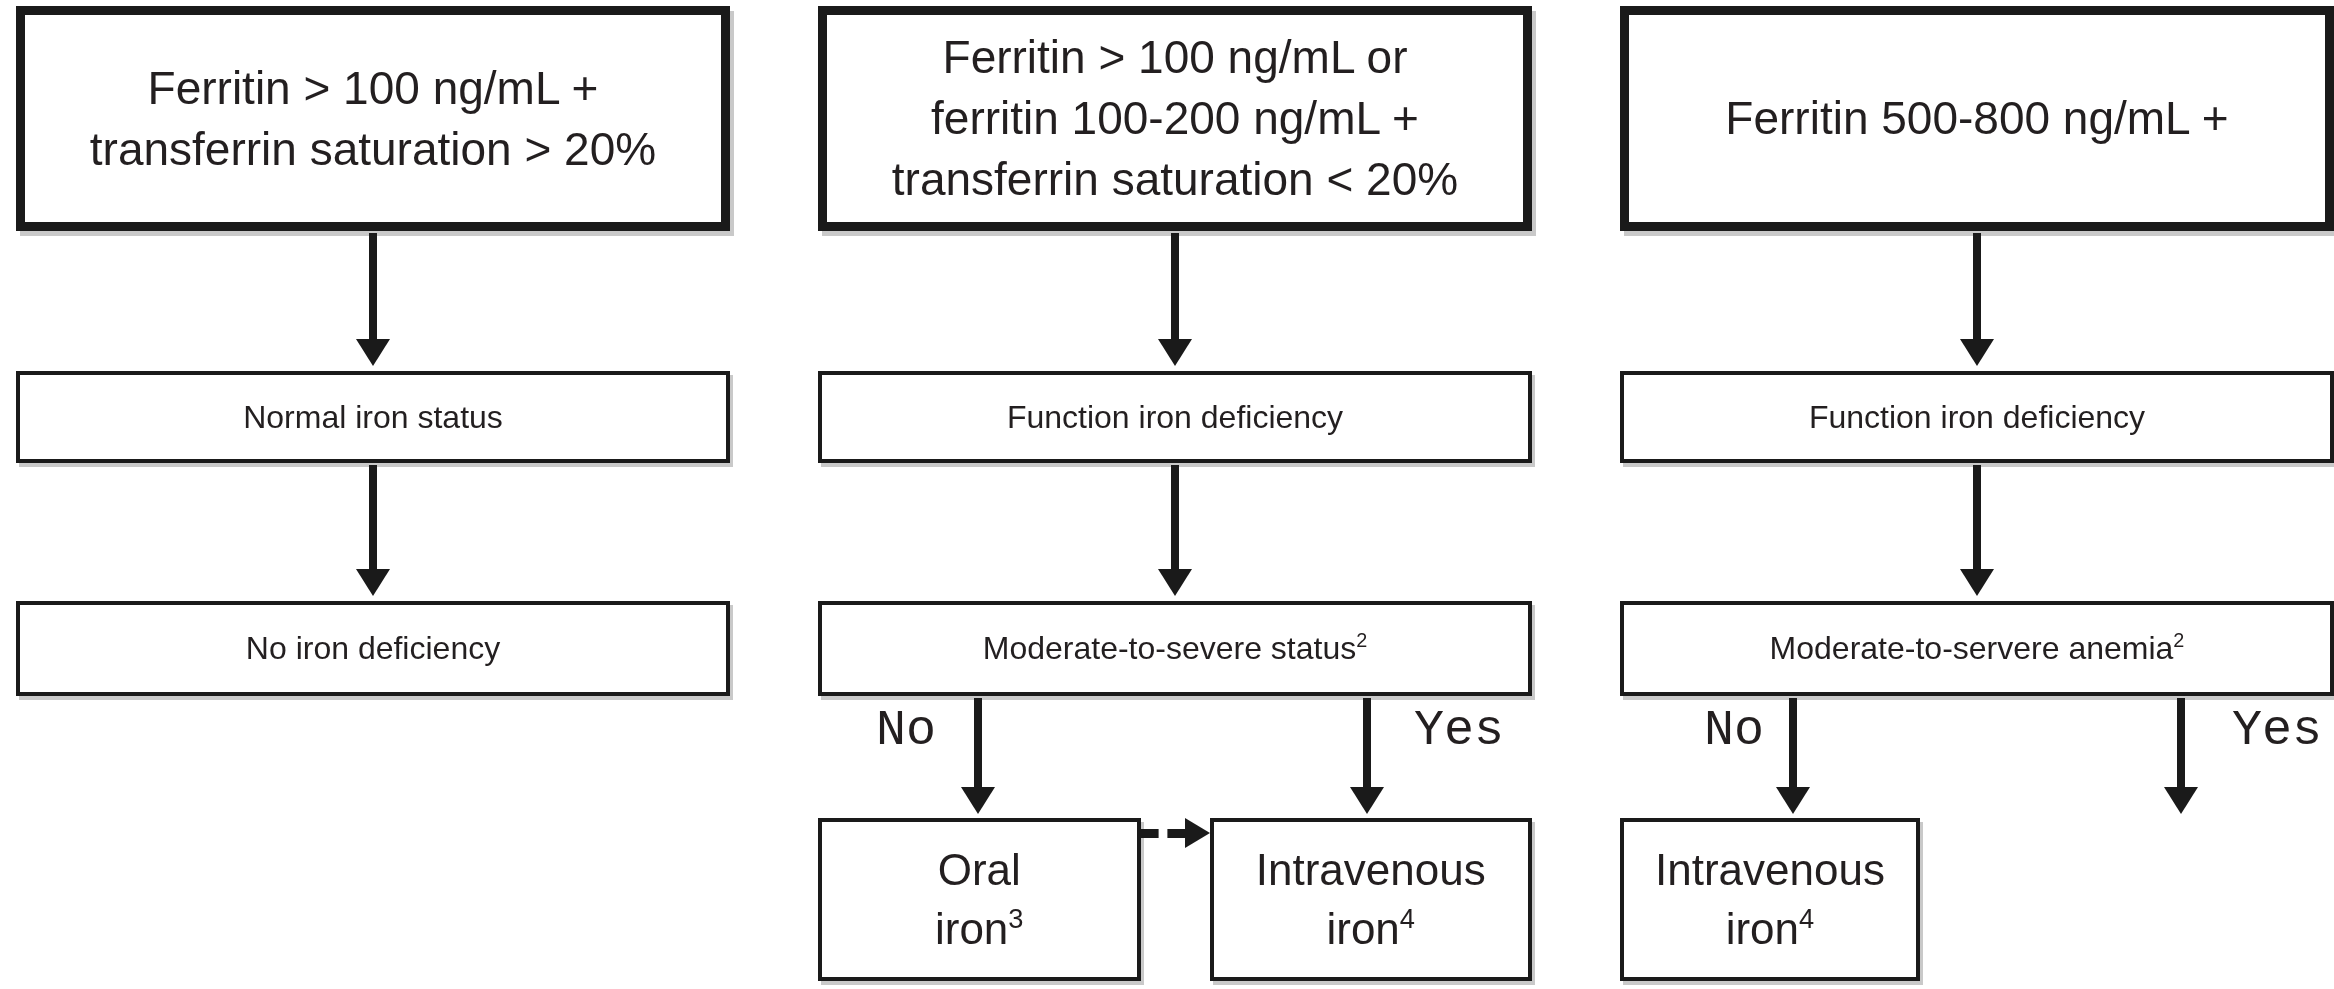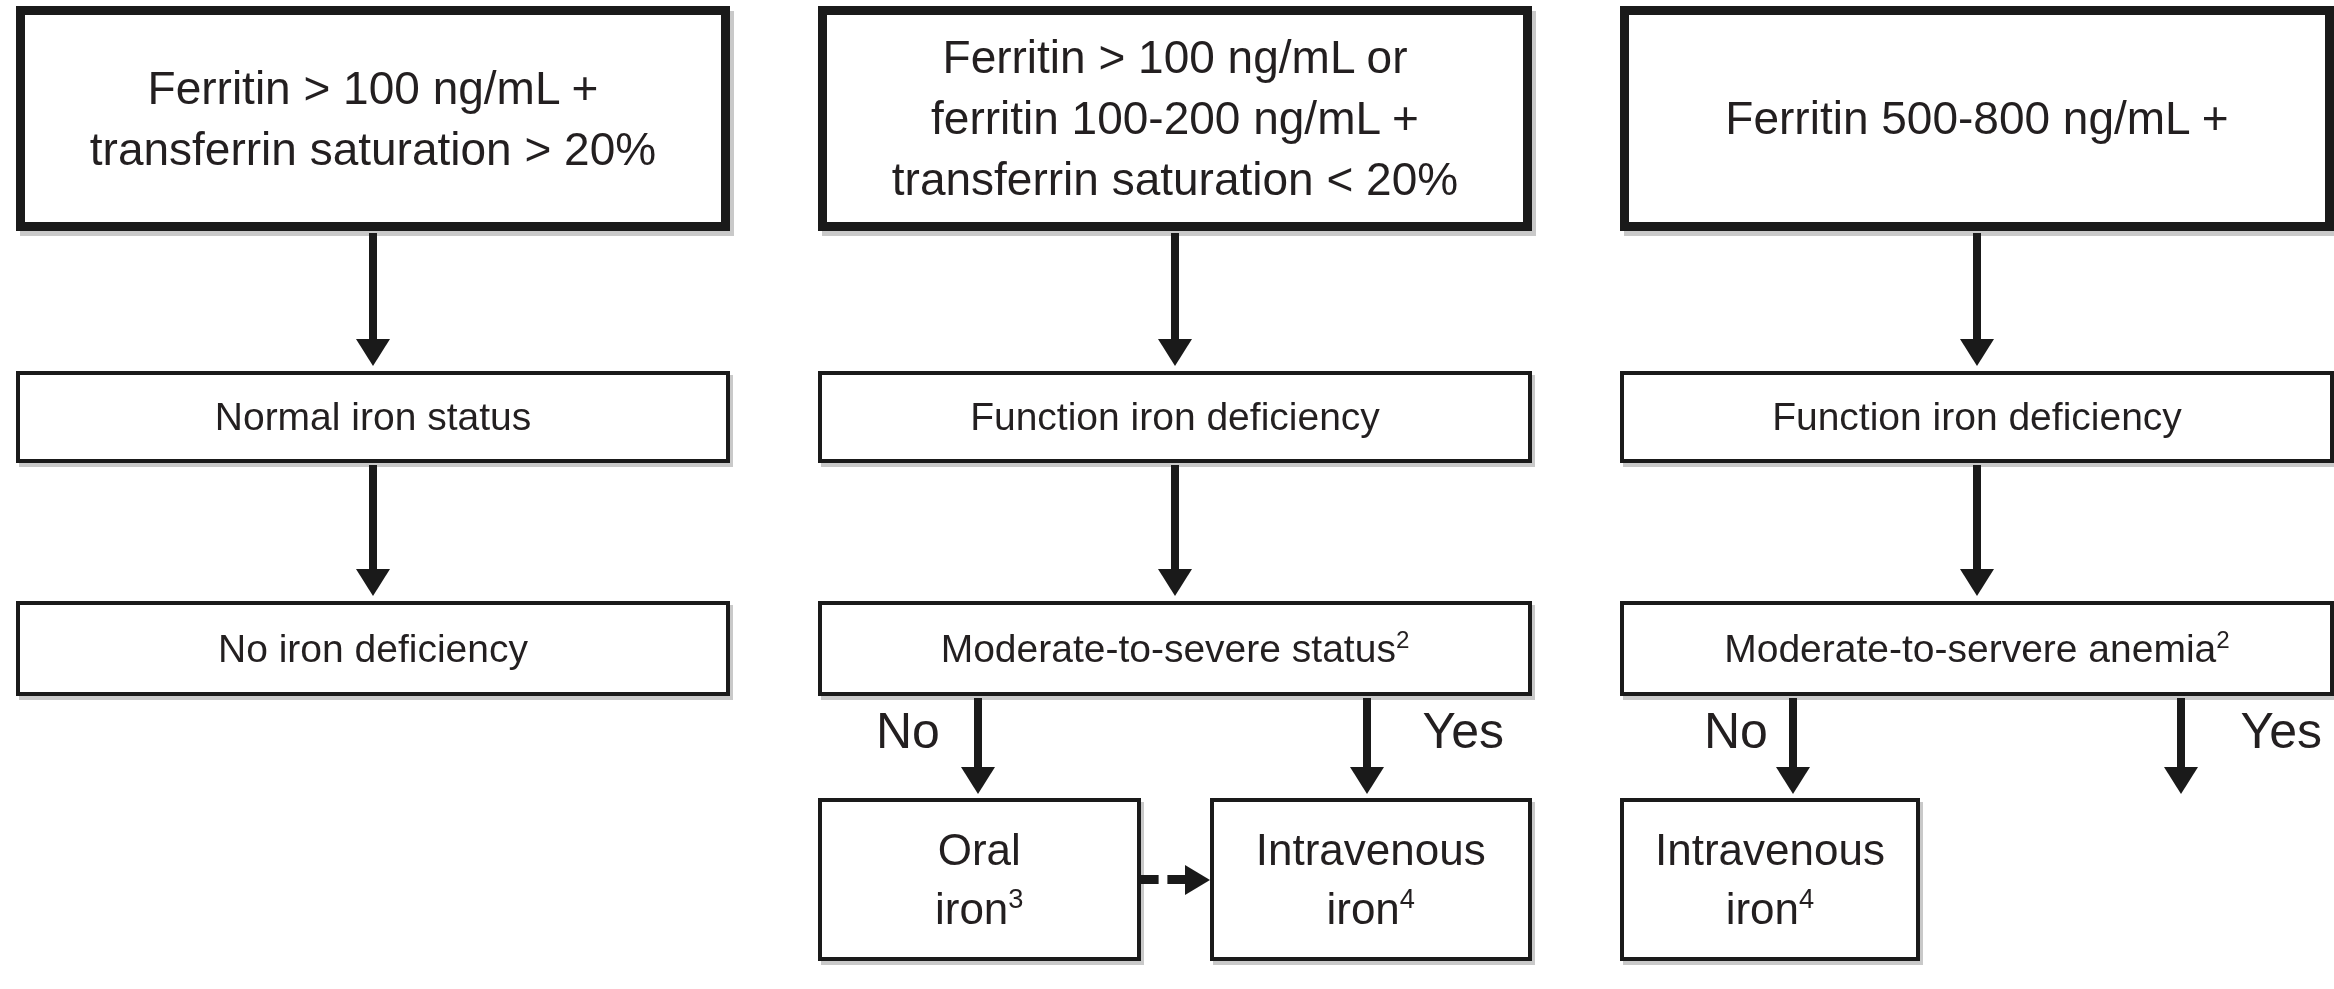--- a/index.html
+++ b/index.html
@@ -12,48 +12,48 @@
     position:relative; width:2334px; height:989px; background:var(--bg);
     display:flex; gap:88px; padding:6px 8px 0 8px; overflow:hidden;margin-left:8px;
   }
   .col{width:714px; display:flex; flex-direction:column;}
 
   .box{
     background:var(--bg);
     border:4px solid var(--border);
     box-shadow:3px 4px 0 var(--shadow);
     display:flex; flex-direction:column; align-items:center; justify-content:center;
-    text-align:center; font-size:39px; line-height:1.32; color:var(--text);
+    text-align:center; font-size:32px; line-height:1.32; color:var(--text);
   }
   .box.thick{border-width:9px; box-shadow:4px 5px 0 var(--shadow); font-size:46px;}
   .top-box{height:225px;}
   .row2{height:92px;}
   .row3{height:95px;}
   sup{font-size:62%; line-height:0; vertical-align:super;}
 
   .arrow-zone{height:140px; display:flex; justify-content:center; padding:2px 0 5px;}
   .arrow-zone.az2{height:138px;}
   .v-arrow{display:flex; flex-direction:column; align-items:center; height:100%;}
   .v-arrow .stem{width:8px; flex:1; background:var(--border);}
   .v-arrow .head{
     width:0; height:0;
     border-left:17px solid transparent; border-right:17px solid transparent;
     border-top:27px solid var(--border);
   }
 
-  .branch-zone{position:relative; height:102px;}
+  .branch-zone{position:relative; height:122px;font-family:Liberation Mono, monospace;}
   .b-arrow{position:absolute; top:2px; bottom:4px;}
   .b-arrow.left{left:160px; transform:translateX(-50%);}
   .b-arrow.right{right:165px; transform:translateX(50%);}
   .b-arrow .v-arrow{height:100%;}
   .b-label{position:absolute; top:6px; font-size:50px; color:var(--text);}
   .b-label.no{left:58px;}
   .b-label.yes{right:28px;}
 
-  .bottom-row{height:163px; display:flex; justify-content:space-between; align-items:center;}
+  .bottom-row{height:163px; display:flex; justify-content:space-between; align-items:flex-start;}
   .bbox{width:46.5%; height:100%; font-size:44px;}
   .bottom-row.col3 .bbox.first{width:49%;}
   .bottom-row.col3 .bbox.second{width:42%;}
   .dash-wrap{flex:1; display:flex; align-items:center; justify-content:center;}
   .dash-arrow{display:flex; align-items:center;}
   .dash-arrow .dash{width:44px; border-top:9px dashed var(--border);}
   .dash-arrow .dhead{
     width:0; height:0;
     border-top:15px solid transparent; border-bottom:15px solid transparent;
     border-left:25px solid var(--border);

